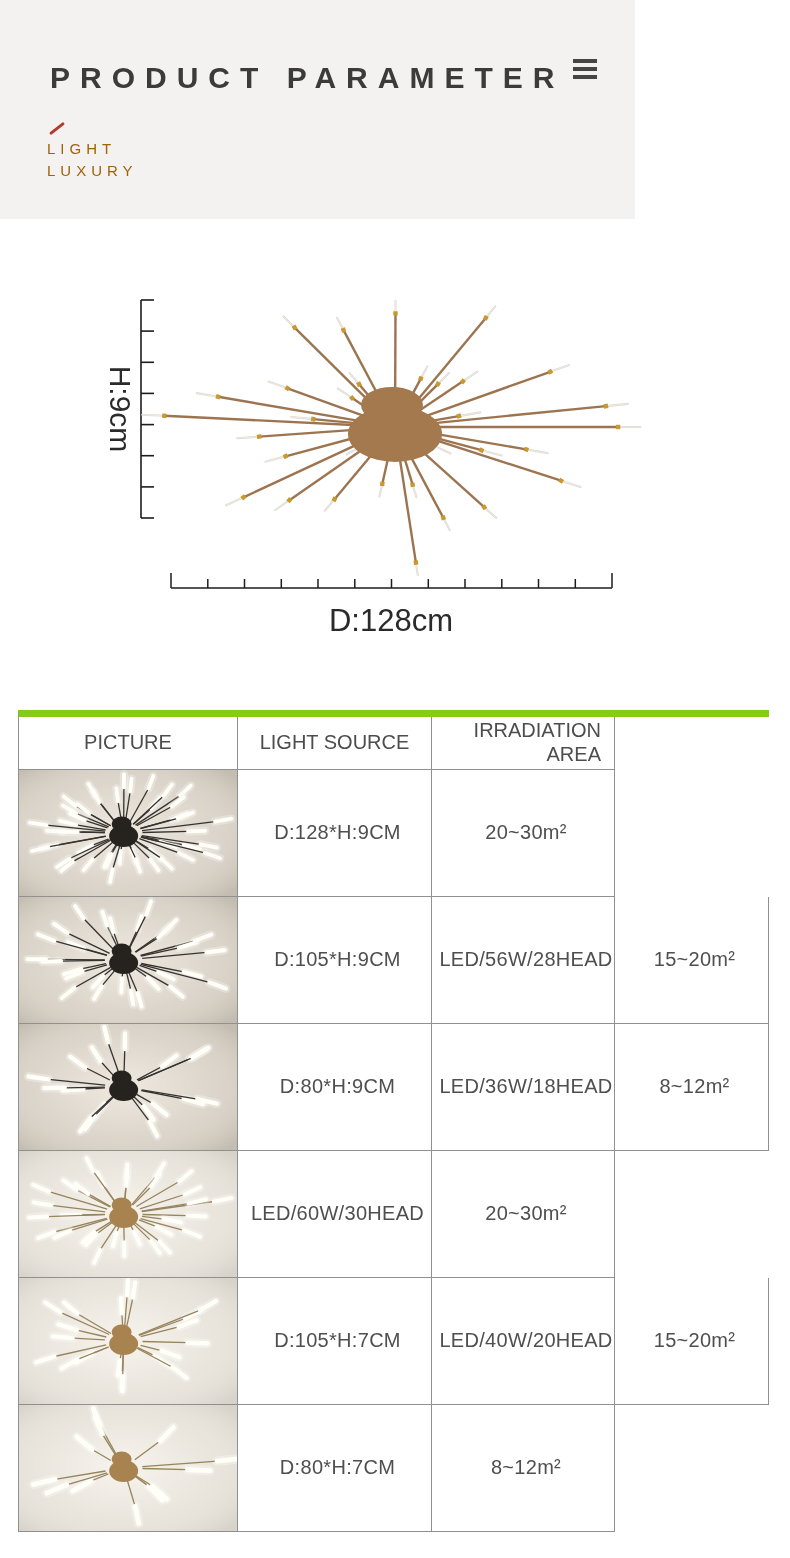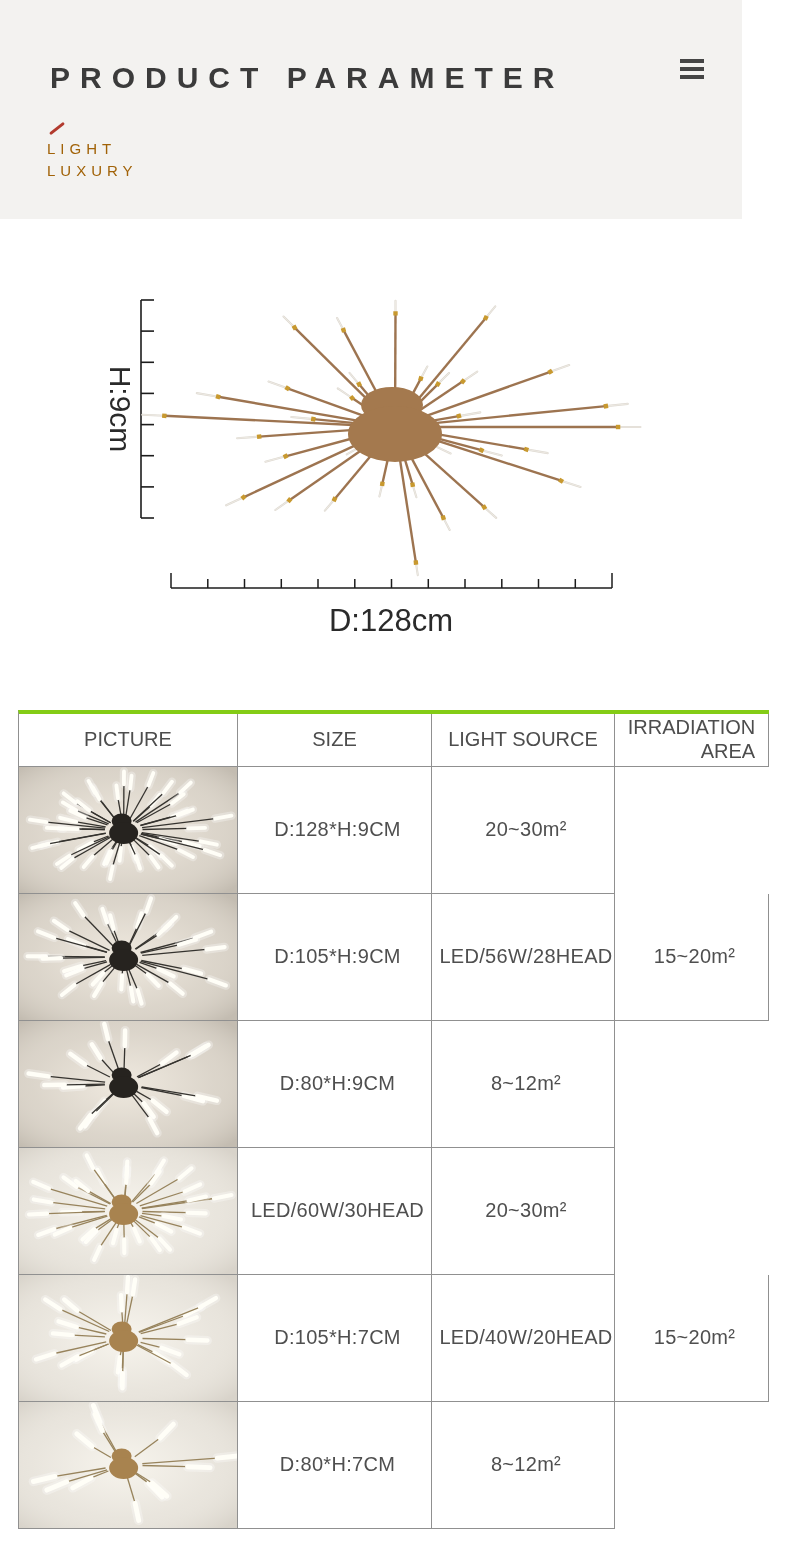--- a/index.html
+++ b/index.html
@@ -6,21 +6,21 @@
   html,body { background:#ffffff; }
   body {
     position:relative;
     width:790px; height:1558px;
     font-family:"Liberation Sans", sans-serif;
     overflow:hidden;
   }
   
   .header {
     position:absolute; left:0; top:0;
-    width:742px; height:219px;
+    width:635px; height:219px;
     background:#f3f2f0;
   }
   .page-title {
     position:absolute; left:50px; top:63px;
     font-size:30px; font-weight:bold; line-height:1;
     letter-spacing:10px; color:#3b3b3b;
     white-space:nowrap;
   }
   .menu-btn {
     position:absolute; right:38px; top:59px;
@@ -37,21 +37,21 @@
     font-size:15px; letter-spacing:5px; color:#a16207;
     line-height:22px; font-weight:400;
   }
   
   .diagram-wrap { position:absolute; left:0; top:225px; width:790px; height:440px; }
   .diagram-wrap svg { display:block; width:790px; height:440px; }
   
   .spec-table {
     position:absolute; left:18px; top:710px;
     width:751px;
-    border-top:4px solid #84cc16;
+    border-top:7px solid #84cc16;
     border-left:1px solid #909090;
     color:#4f4f4f;
   }
   .t-head, .t-row { display:grid; grid-template-columns:219px 194px 183px 154px; }
   .t-head { height:53px; }
   .t-row  { height:127px; }
   .th, .td {
     border-right:1px solid #909090;
     border-bottom:1px solid #909090;
     display:flex; align-items:center; justify-content:center;
@@ -236,21 +236,20 @@
       <line x1="538.5" y1="354.0" x2="538.5" y2="363.0" stroke="#1c1c1c" stroke-width="1.5"></line>
       <line x1="575.3" y1="354.0" x2="575.3" y2="363.0" stroke="#1c1c1c" stroke-width="1.5"></line>
       <line x1="612.0" y1="348.0" x2="612.0" y2="363.0" stroke="#1c1c1c" stroke-width="1.5"></line>
       <text x="391" y="406" text-anchor="middle" font-size="31" fill="#2a2a2a">D:128cm</text>
     </svg>
 </div>
 
 <div class="spec-table">
   <div class="t-head">
     <div class="th c0">PICTURE</div>
-    <div class="th c1">SIZE</div>
     <div class="th c2">LIGHT SOURCE</div>
     <div class="th c3">IRRADIATION AREA</div>
   </div>
   <div id="table-body">
   <div class="t-row">
     <div class="td c0 pic-cell">
       <svg class="lamp" xmlns="http://www.w3.org/2000/svg" viewBox="0 0 218 126" preserveAspectRatio="none">
             <defs>
               <radialGradient id="glow0" cx="48%" cy="50%" r="68%">
       <stop offset="0%" stop-color="#efe9df"></stop>
@@ -563,20 +562,21 @@
             <line x1="119.4" y1="56.7" x2="173.6" y2="33.6" stroke="#35332f" stroke-width="1.3"></line>
             <line x1="173.6" y1="33.6" x2="189.5" y2="23.9" stroke="#fffef7" stroke-width="4.485618083164127" stroke-linecap="round"></line>
             <line x1="178.4" y1="75.1" x2="197.9" y2="79.6" stroke="#ffffff" stroke-width="8.985618083164127" stroke-linecap="round" opacity="0.3"></line>
             <line x1="122.7" y1="65.9" x2="178.4" y2="75.1" stroke="#35332f" stroke-width="1.3"></line>
             <line x1="178.4" y1="75.1" x2="197.9" y2="79.6" stroke="#fffef7" stroke-width="4.485618083164127" stroke-linecap="round"></line>
             <ellipse cx="102.64" cy="54" rx="10" ry="7.5" fill="#26231f"></ellipse>
         <ellipse cx="104.64" cy="66" rx="14.5" ry="11" fill="#26231f"></ellipse>
           </svg>
     </div>
     <div class="td c1">D:80*H:9CM</div>
+    <div class="td c2">LED/36W/18HEAD</div>
     <div class="td c3">8~12m²</div>
   </div>
 
   <div class="t-row">
     <div class="td c0 pic-cell">
       <svg class="lamp" xmlns="http://www.w3.org/2000/svg" viewBox="0 0 218 126" preserveAspectRatio="none">
             <defs>
               <radialGradient id="glow3" cx="48%" cy="50%" r="68%">
       <stop offset="0%" stop-color="#f7f4ed"></stop>
       <stop offset="62%" stop-color="#f7f4ed" stop-opacity="0.55"></stop>

